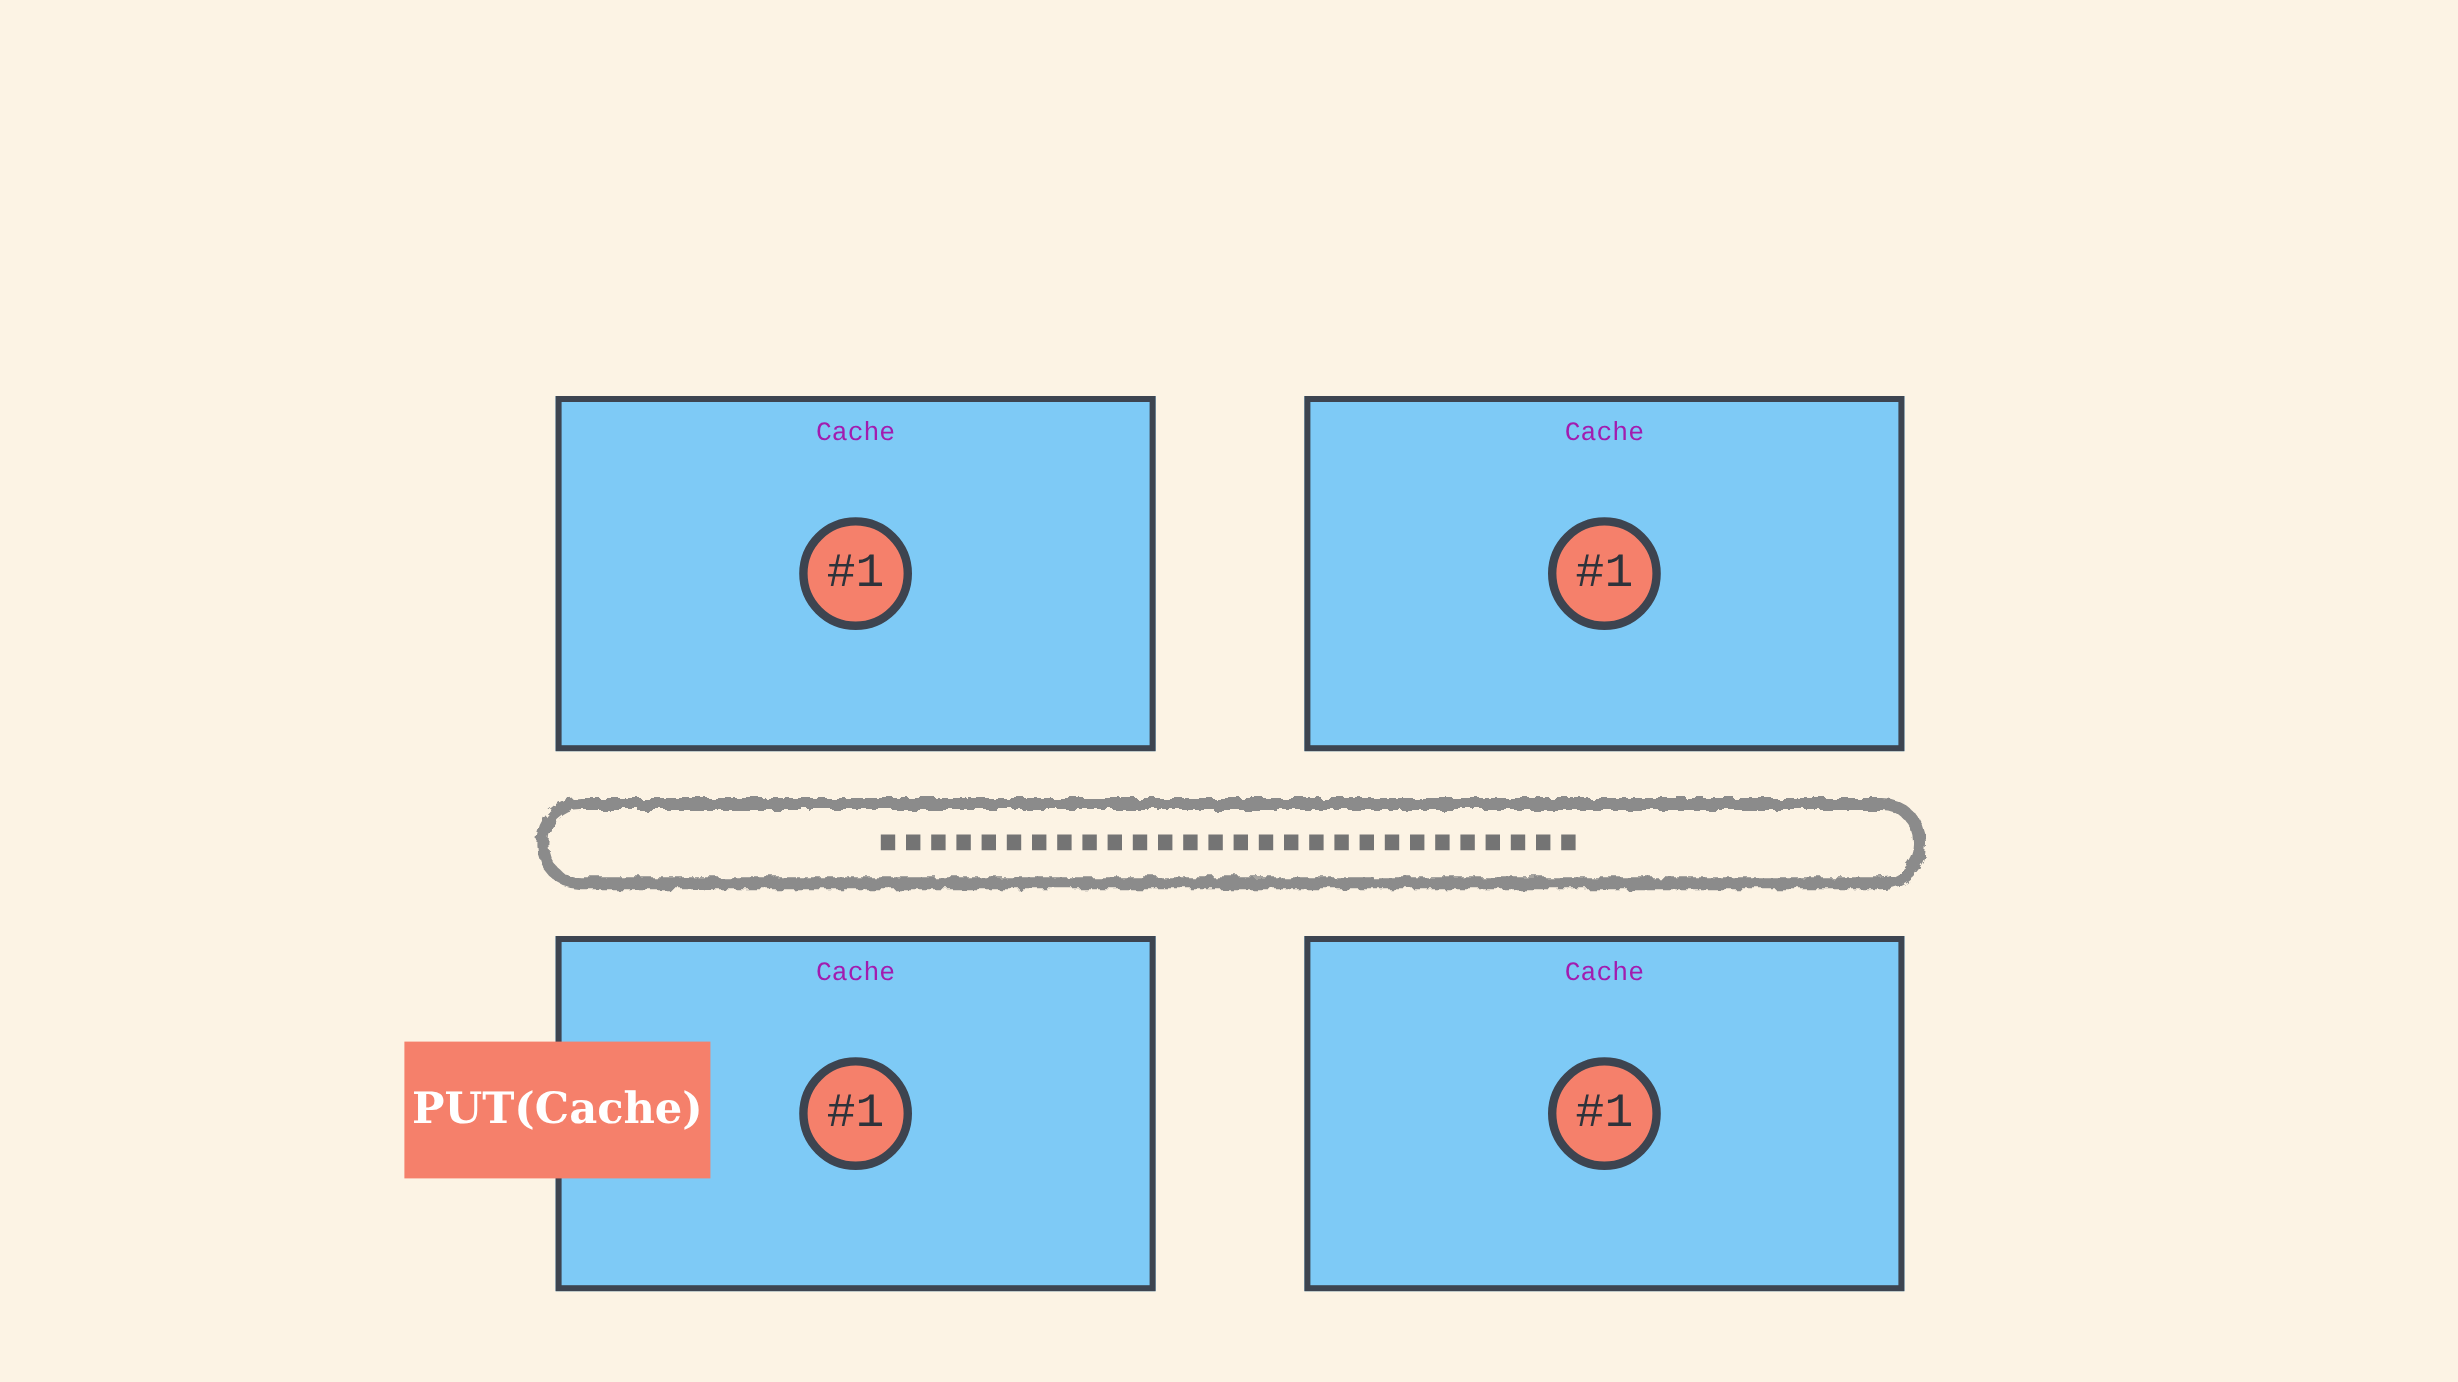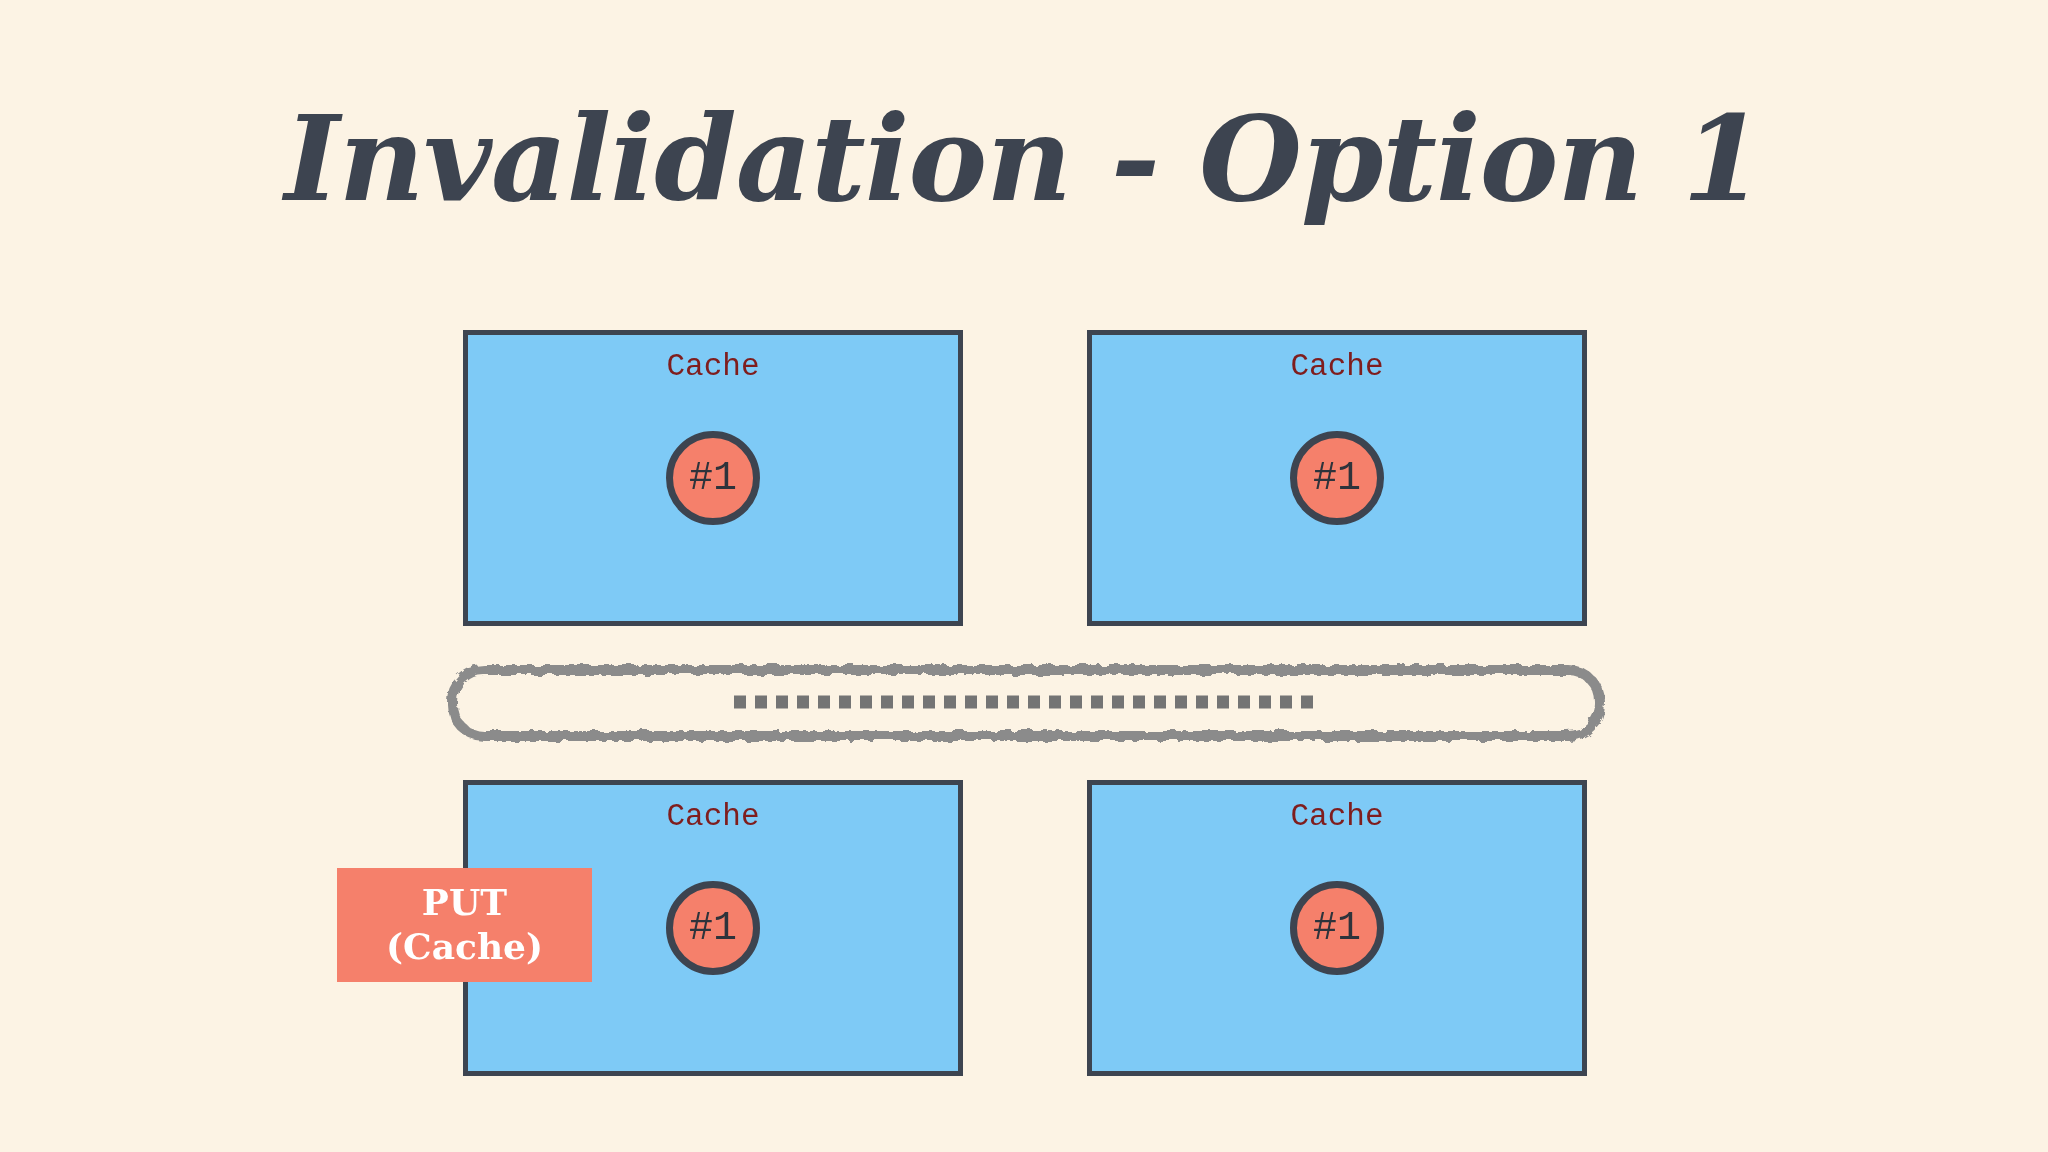--- a/index.html
+++ b/index.html
@@ -47,23 +47,23 @@
     border: 5px solid #3d4450;
     z-index: 2;
   }
   .cache-box .cache-label {
     position: absolute;
     left: 0;
     right: 0;
     top: 14px;
     text-align: center;
     font-family: "Liberation Mono", monospace;
-    font-size: 31px;
+    font-size: 22px;
     font-weight: 400;
-    color: #7f1d1d;
+    color: #a21caf;
   }
   .cache-circle {
     position: absolute;
     left: 50%;
     top: 50%;
     transform: translate(-50%, -50%);
     width: 80px;
     height: 80px;
     background: #f5806b;
     border: 7px solid #3d4450;
@@ -83,39 +83,38 @@
   .box-br { left: 1087px; top: 780px; width: 500px; height: 296px; }
   .action-label {
     position: absolute;
     left: 337px;
     top: 868px;
     width: 255px;
     height: 114px;
     background: #f5806b;
     z-index: 3;
     display: flex;
-    flex-direction: column;
+    flex-direction: row;
     align-items: center;
     justify-content: center;
     text-align: center;
   }
   .action-label .action-line {
     font-family: "DejaVu Serif", serif;
     font-weight: 700;
     font-size: 36px;
     line-height: 1.22;
     color: #ffffff;
   }
 </style>
 </head>
 <body>
 
 <div class="slide">
 
-  <div class="slide-title">Invalidation - Option 1</div>
 
   <svg class="wire-layer" width="2048" height="1152" viewBox="0 0 2048 1152">
     <defs>
       <filter id="chalk" x="-10%" y="-10%" width="120%" height="120%">
         <feTurbulence type="fractalNoise" baseFrequency="0.09" numOctaves="3" seed="7" result="n"></feTurbulence>
         <feDisplacementMap in="SourceGraphic" in2="n" scale="8"></feDisplacementMap>
       </filter>
       <filter id="scribble" x="-30%" y="-30%" width="160%" height="160%">
         <feTurbulence type="fractalNoise" baseFrequency="0.18" numOctaves="2" seed="11" result="n2"></feTurbulence>
         <feDisplacementMap in="SourceGraphic" in2="n2" scale="9"></feDisplacementMap>

